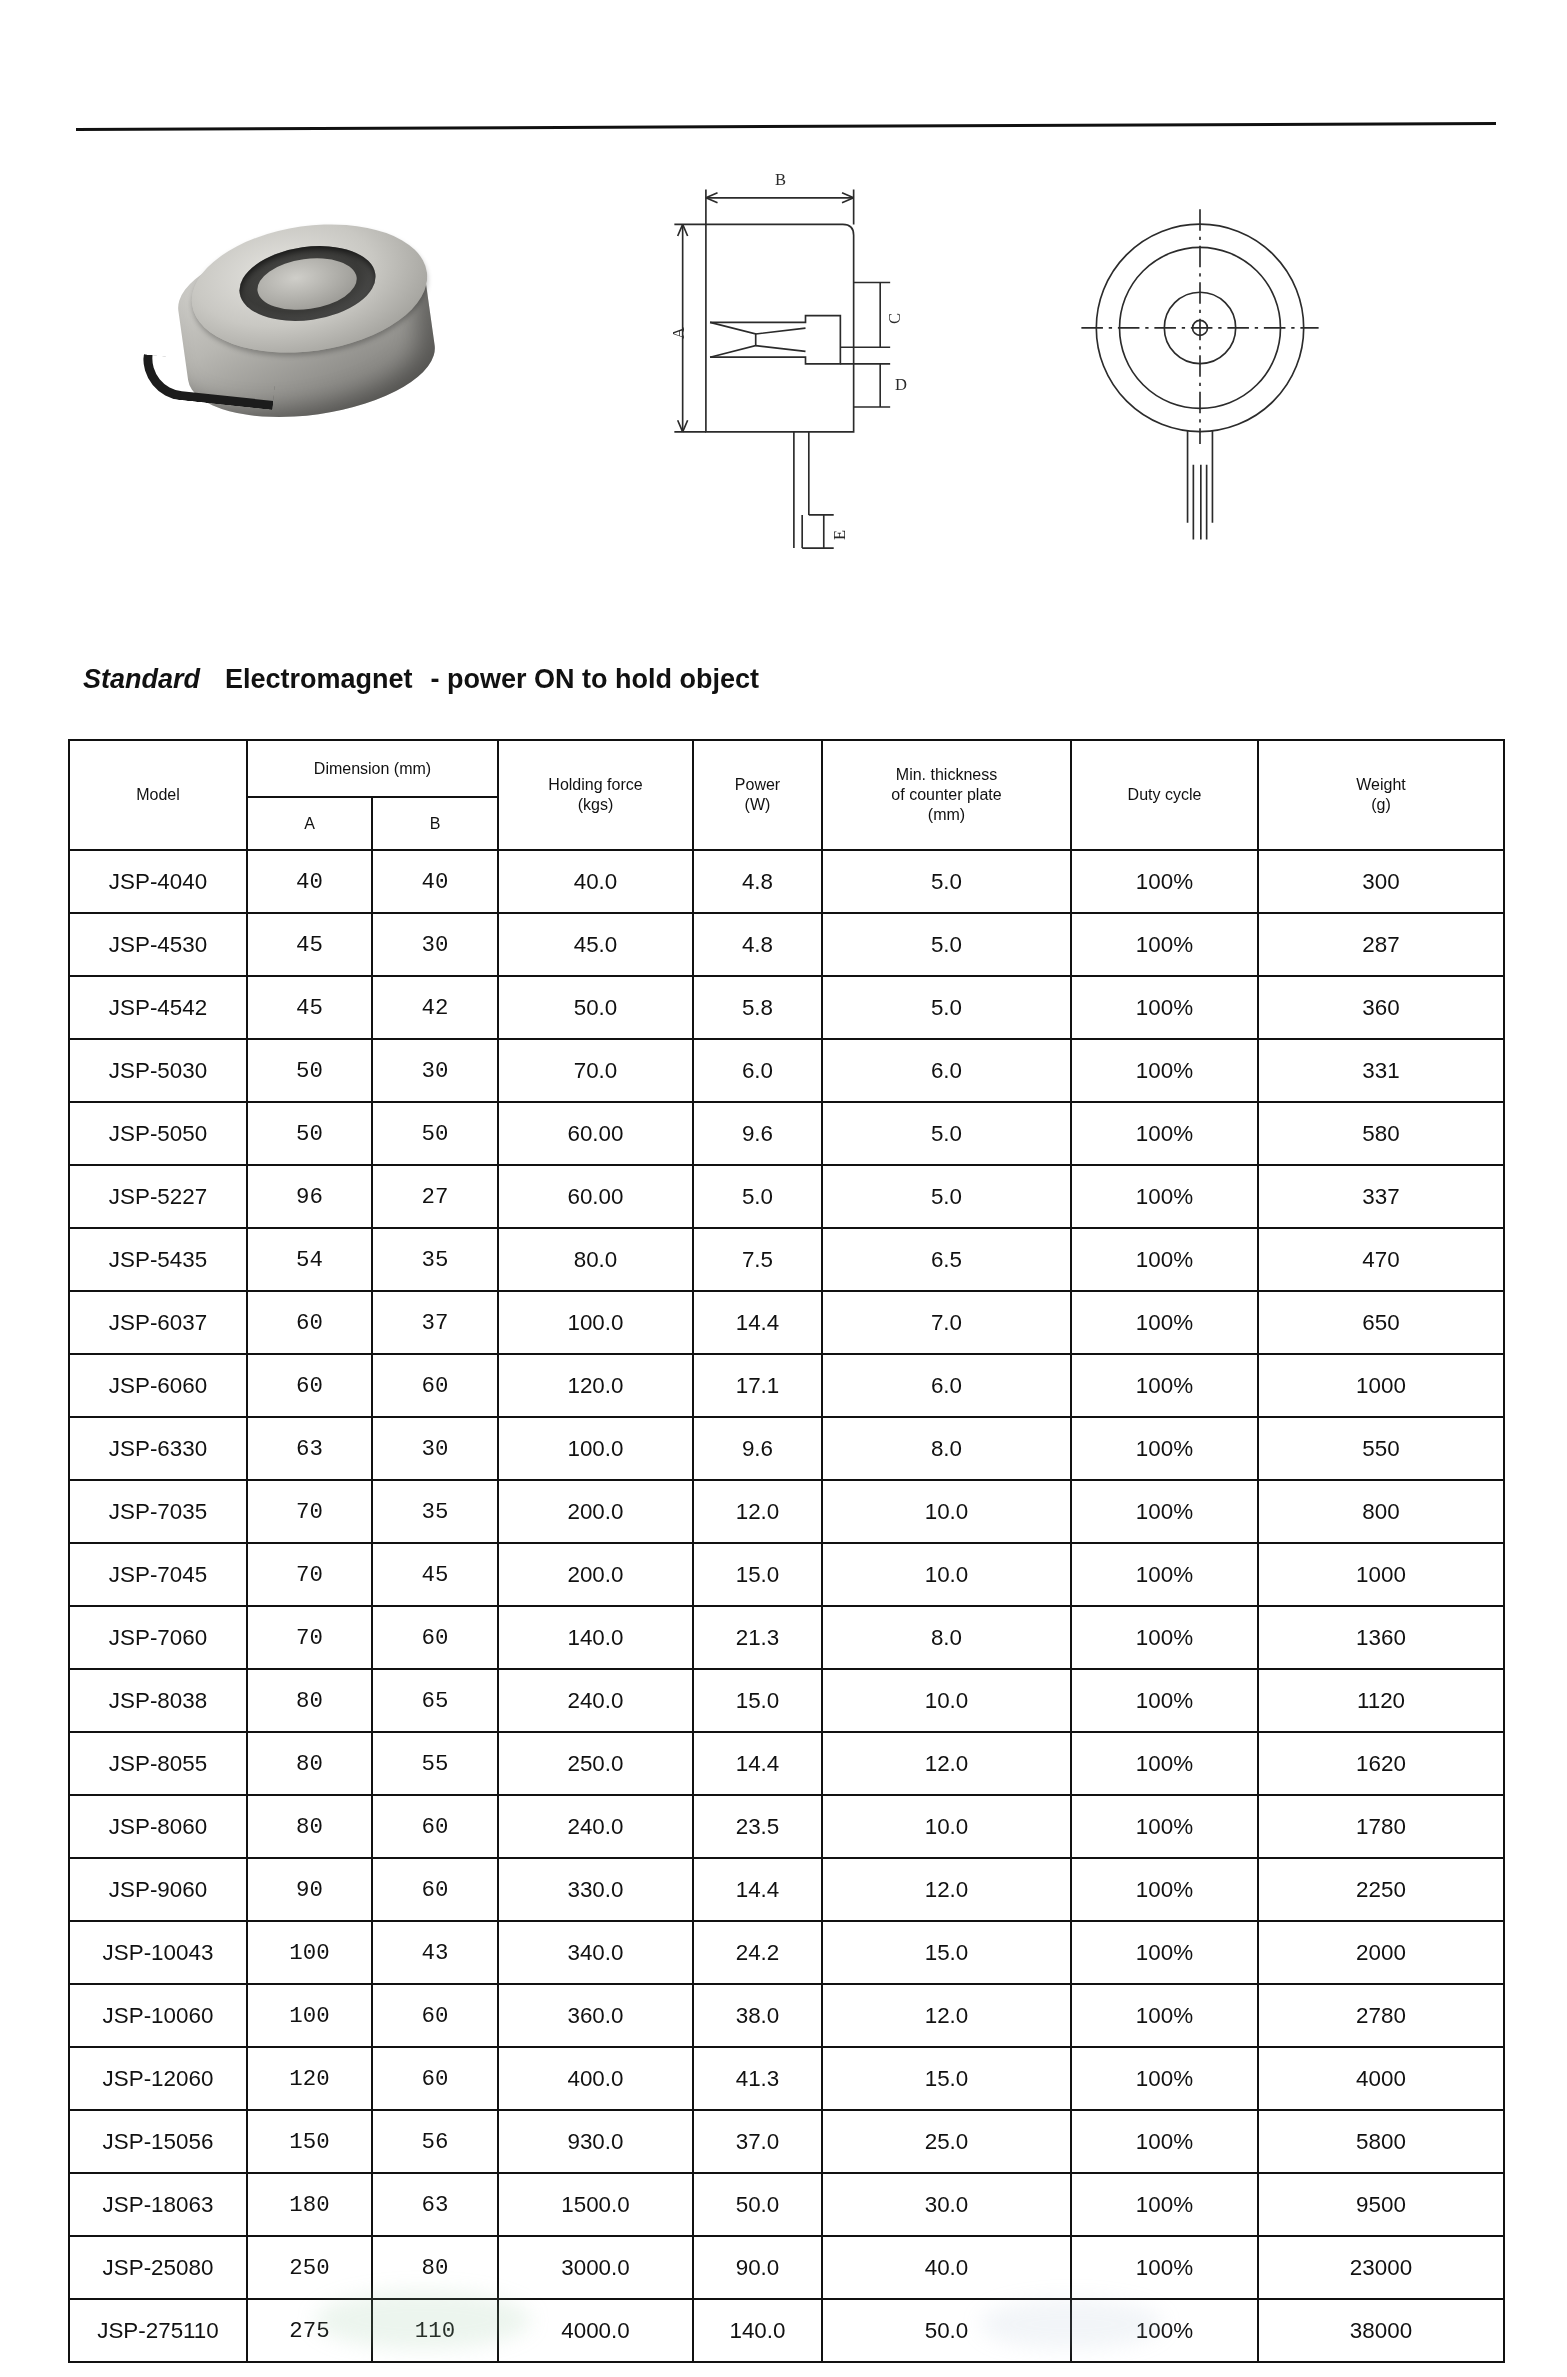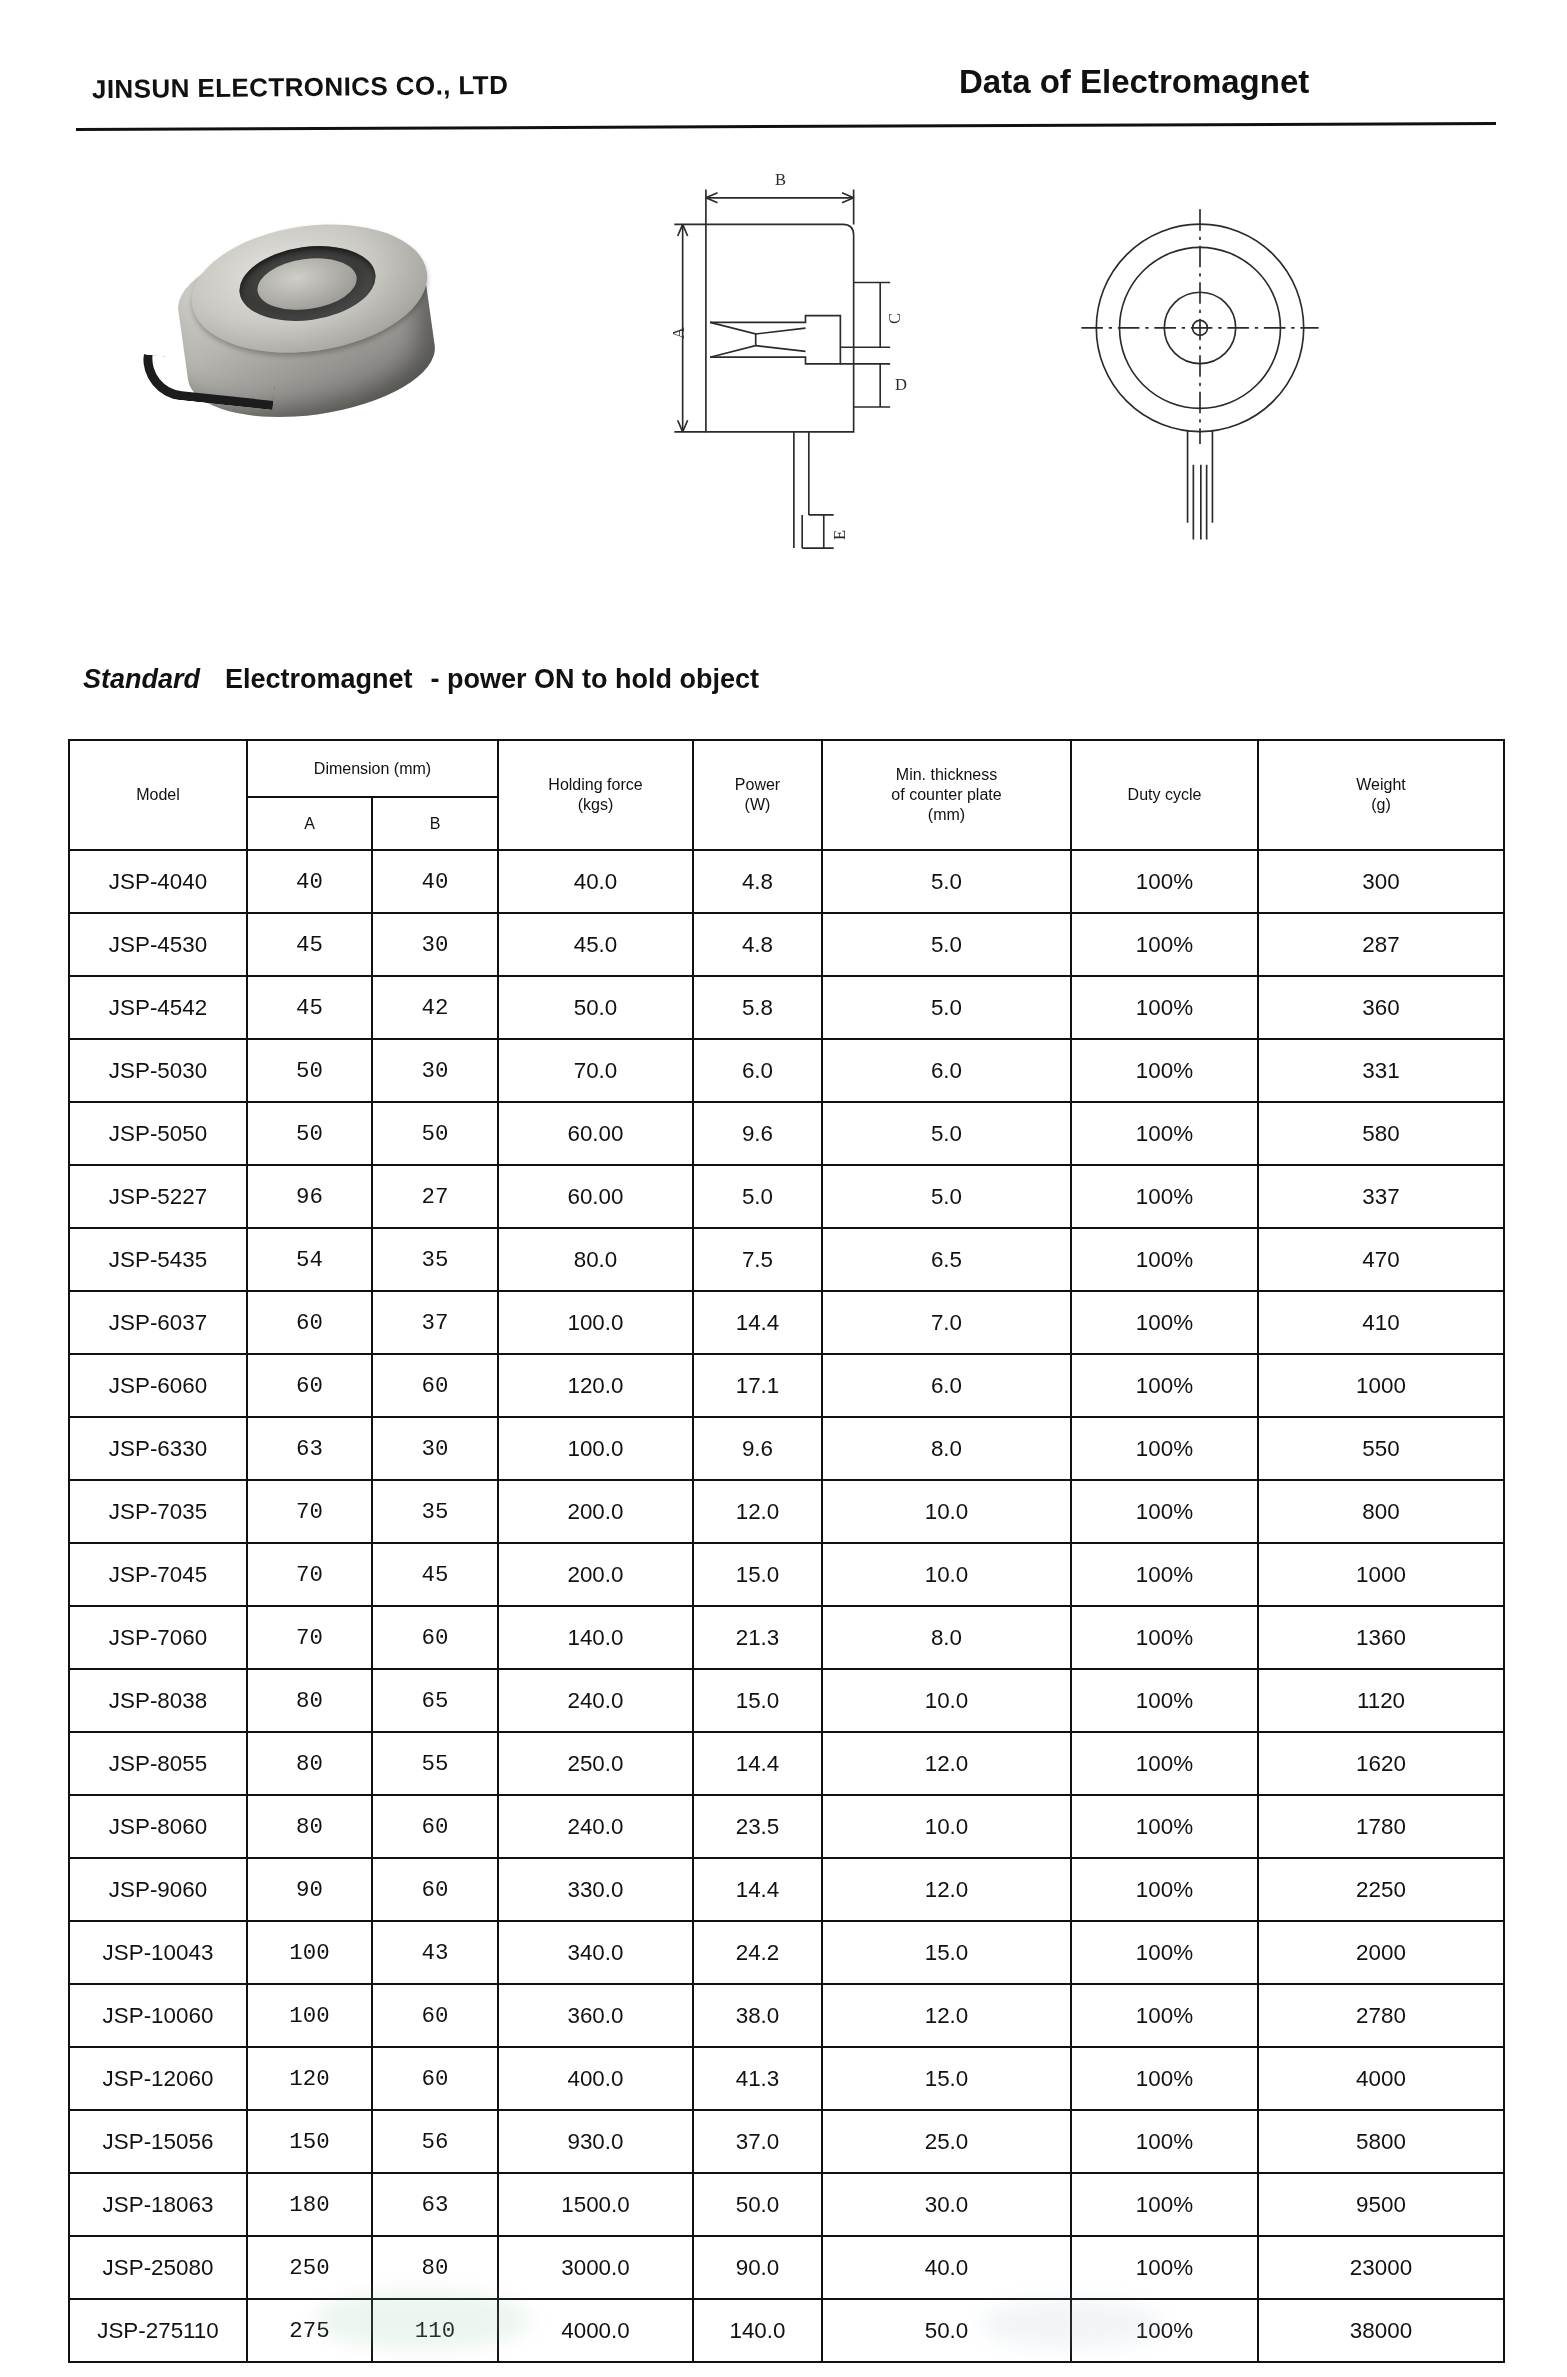--- a/index.html
+++ b/index.html
@@ -193,24 +193,20 @@
     position: absolute;
     border-radius: 50%;
     pointer-events: none;
   }
 </style>
 </head>
 <body>
 
 <div class="page">
 
-  <div class="header">
-    <div class="company">JINSUN ELECTRONICS CO., LTD</div>
-    <div class="doc-title">Data of Electromagnet</div>
-  </div>
   <div class="header-rule"></div>
 
   <div class="figures">
 
     <div class="photo">
       <div class="body"></div>
       <div class="topface"></div>
       <div class="ring"></div>
       <div class="cable"></div>
     </div>
@@ -385,21 +381,21 @@
           <td class="weight">470</td>
         </tr>
         <tr>
           <td class="model">JSP-6037</td>
           <td class="dim">60</td>
           <td class="dim">37</td>
           <td class="val">100.0</td>
           <td class="val">14.4</td>
           <td class="val">7.0</td>
           <td class="duty">100%</td>
-          <td class="weight">410</td>
+          <td class="weight">650</td>
         </tr>
         <tr>
           <td class="model">JSP-6060</td>
           <td class="dim">60</td>
           <td class="dim">60</td>
           <td class="val">120.0</td>
           <td class="val">17.1</td>
           <td class="val">6.0</td>
           <td class="duty">100%</td>
           <td class="weight">1000</td>

